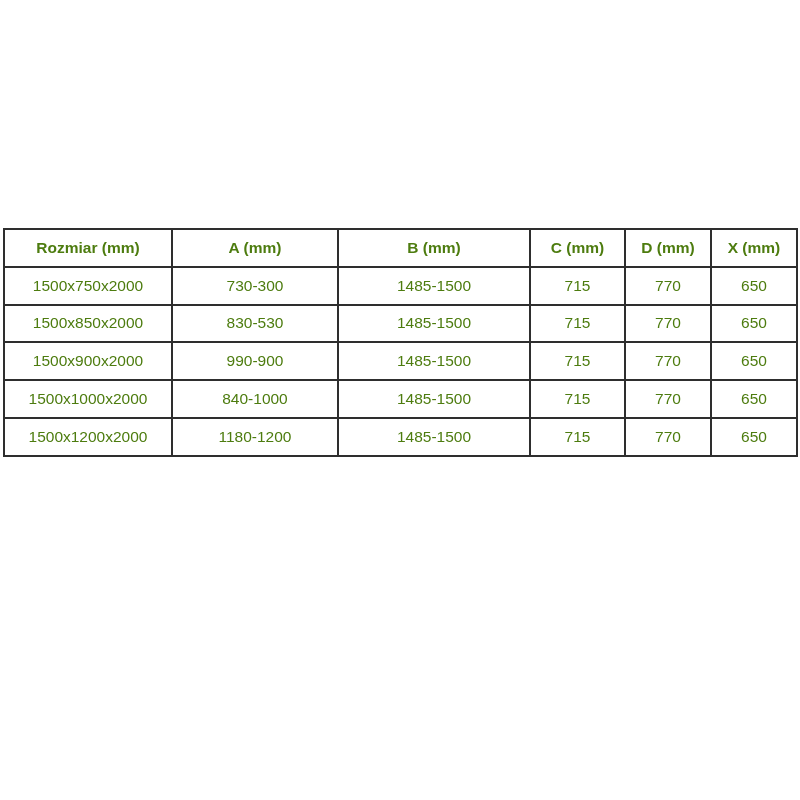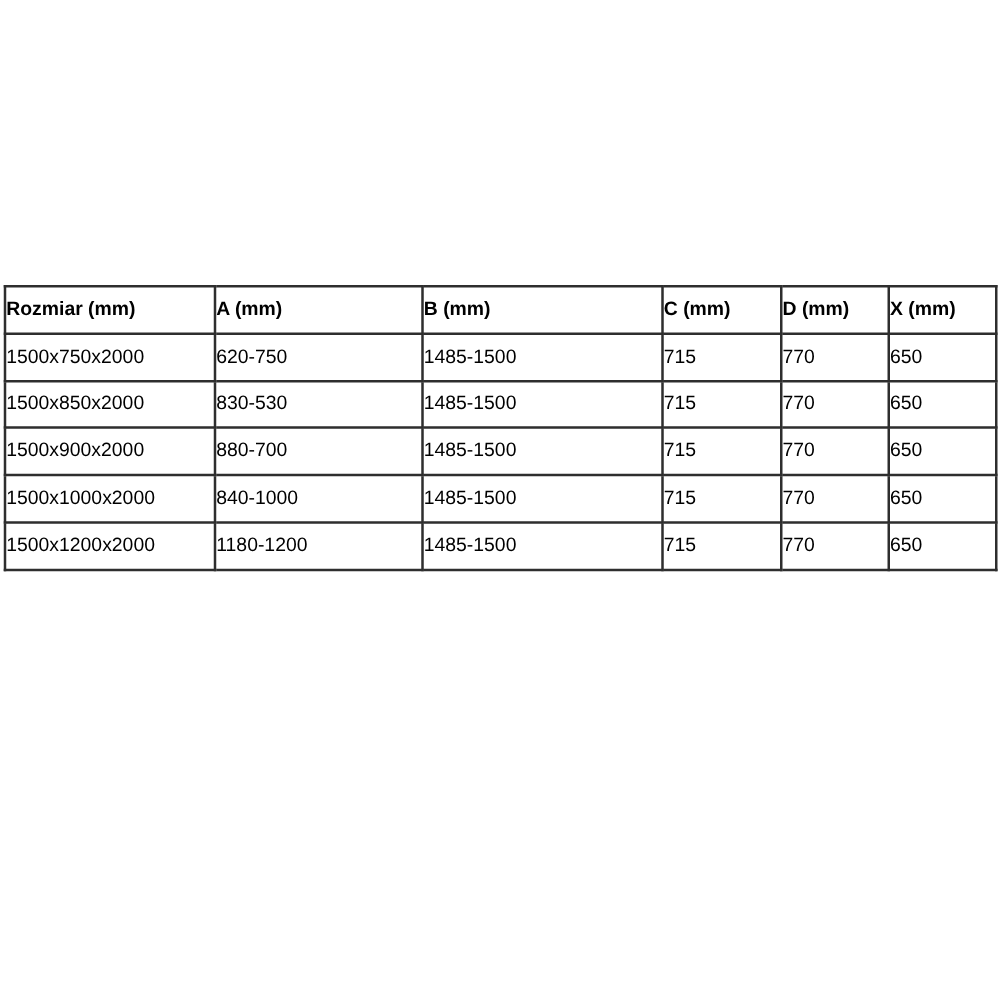--- a/index.html
+++ b/index.html
@@ -22,26 +22,26 @@
     left: 3px;
     top: 228px;
     width: 793px;
     border-collapse: collapse;
     table-layout: fixed;
     background: #ffffff;
   }
   table.spec-table th,
   table.spec-table td {
     border: 2px solid #2e2e2e;
-    text-align: left;
+    text-align: center;
     vertical-align: middle;
     height: 35.8px;
     padding: 0;
     font-size: 15.5px;
-    color: #000000;
+    color: #4d7c0f;
     white-space: nowrap;
     overflow: hidden;
   }
   table.spec-table th {
     font-weight: bold;
     font-size: 15.5px;
   }
   col.c-rozmiar { width: 168px; }
   col.c-a { width: 166px; }
   col.c-b { width: 192px; }
@@ -68,37 +68,37 @@
         <th>A (mm)</th>
         <th>B (mm)</th>
         <th>C (mm)</th>
         <th>D (mm)</th>
         <th>X (mm)</th>
       </tr>
     </thead>
     <tbody>
         <tr>
           <td>1500x750x2000</td>
-          <td>620-750</td>
+          <td>730-300</td>
           <td>1485-1500</td>
           <td>715</td>
           <td>770</td>
           <td>650</td>
         </tr>
         <tr>
           <td>1500x850x2000</td>
           <td>830-530</td>
           <td>1485-1500</td>
           <td>715</td>
           <td>770</td>
           <td>650</td>
         </tr>
         <tr>
           <td>1500x900x2000</td>
-          <td>880-700</td>
+          <td>990-900</td>
           <td>1485-1500</td>
           <td>715</td>
           <td>770</td>
           <td>650</td>
         </tr>
         <tr>
           <td>1500x1000x2000</td>
           <td>840-1000</td>
           <td>1485-1500</td>
           <td>715</td>

